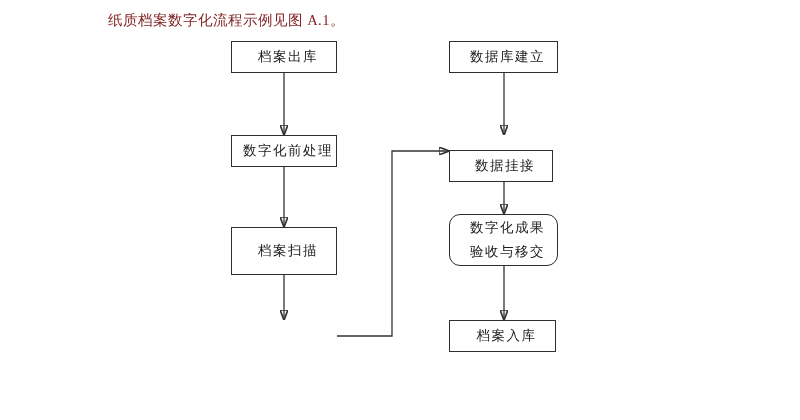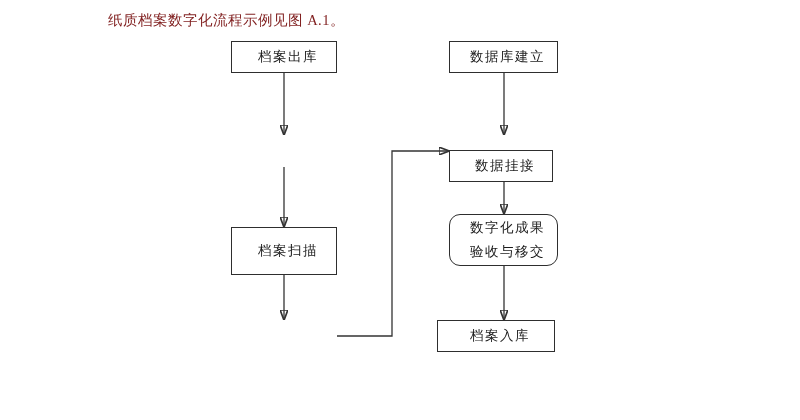--- a/index.html
+++ b/index.html
@@ -46,21 +46,21 @@
   }
   
   #box-archive-checkout   { left: 231px; top: 41px;  width: 106px; height: 32px; }
   #box-pre-digitization   { left: 231px; top: 135px; width: 106px; height: 32px; }
   #box-archive-scanning   { left: 231px; top: 227px; width: 106px; height: 48px; }
   #box-image-processing   { left: 231px; top: 320px; width: 106px; height: 32px; }
   
   #box-database-setup     { left: 449px; top: 41px;  width: 109px; height: 32px; }
   #box-data-linking       { left: 449px; top: 150px; width: 104px; height: 32px; }
   #box-acceptance-transfer{ left: 449px; top: 214px; width: 109px; height: 52px; }
-  #box-archive-checkin    { left: 437px; top: 320px; width: 118px; height: 32px; }
+  #box-archive-checkin    { left: 449px; top: 320px; width: 107px; height: 32px; }
 
   #connector-layer {
     position: absolute;
     left: 0;
     top: 0;
     width: 800px;
     height: 420px;
     pointer-events: none;
   }
   #connector-layer path, #connector-layer line {
@@ -103,20 +103,21 @@
     <line x1="284" y1="259" x2="284" y2="319" marker-end="url(#arrowhead)"></line>
 
     <line x1="504" y1="73" x2="504" y2="134" marker-end="url(#arrowhead)"></line>
     <line x1="504" y1="167" x2="504" y2="213" marker-end="url(#arrowhead)"></line>
     <line x1="504" y1="266" x2="504" y2="319" marker-end="url(#arrowhead)"></line>
 
     <path d="M337,336 L392,336 L392,151 L448,151" marker-end="url(#arrowhead)"></path>
   </svg>
 
   <div class="flow-box" id="box-archive-checkout">档案出库</div>
+  <div class="flow-box" id="box-pre-digitization">数字化前处理</div>
   <div class="flow-box" id="box-archive-scanning">档案扫描</div>
 
   <div class="flow-box" id="box-database-setup">数据库建立</div>
   <div class="flow-box" id="box-data-linking">数据挂接</div>
   <div class="flow-box two-line" id="box-acceptance-transfer">数字化成果
 验收与移交</div>
   <div class="flow-box" id="box-archive-checkin">档案入库</div>
 
 
 </div>

